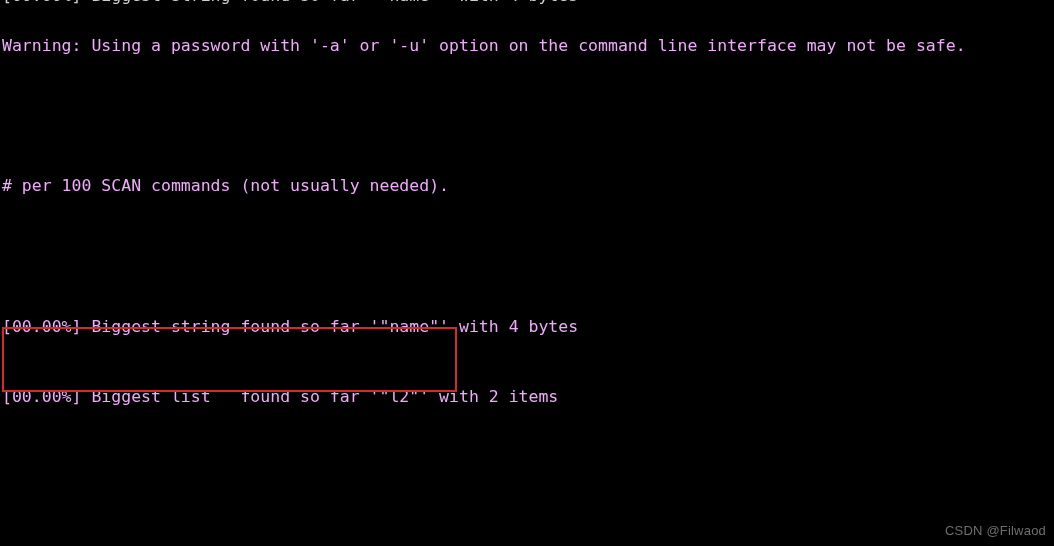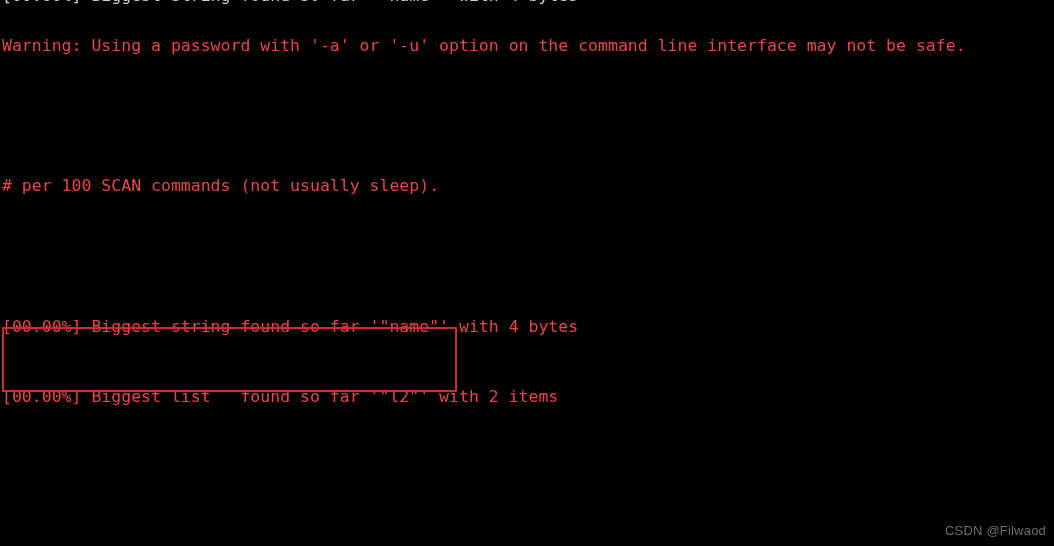--- a/index.html
+++ b/index.html
@@ -21,21 +21,21 @@
   }
   .term-body {
     position: absolute;
     left: 2px;
     top: -13px;
     white-space: pre;
   }
   .line {
     height: 23.4px;
     white-space: pre;
-    color: #ef4444;
+    color: #f0abfc;
   }
   .line.blank {
     color: transparent;
   }
   .highlight-box {
     position: absolute;
     left: 2px;
     top: 327px;
     width: 455px;
     height: 65px;
@@ -72,21 +72,21 @@
 
 <div id="terminal">
 
   <div class="top-clip">
     <div class="line">[00.00%] Biggest string found so far '"name"' with 4 bytes</div>
   </div>
 
   <div class="term-body">
     <div class="line">Warning: Using a password with '-a' or '-u' option on the command line interface may not be safe.</div>
     <div class="line blank"></div>
-    <div class="line"># per 100 SCAN commands (not usually sleep).</div>
+    <div class="line"># per 100 SCAN commands (not usually needed).</div>
     <div class="line blank"></div>
     <div class="line">[00.00%] Biggest string found so far '"name"' with 4 bytes</div>
     <div class="line">[00.00%] Biggest list   found so far '"l2"' with 2 items</div>
     
     
     
     
     
     
     

